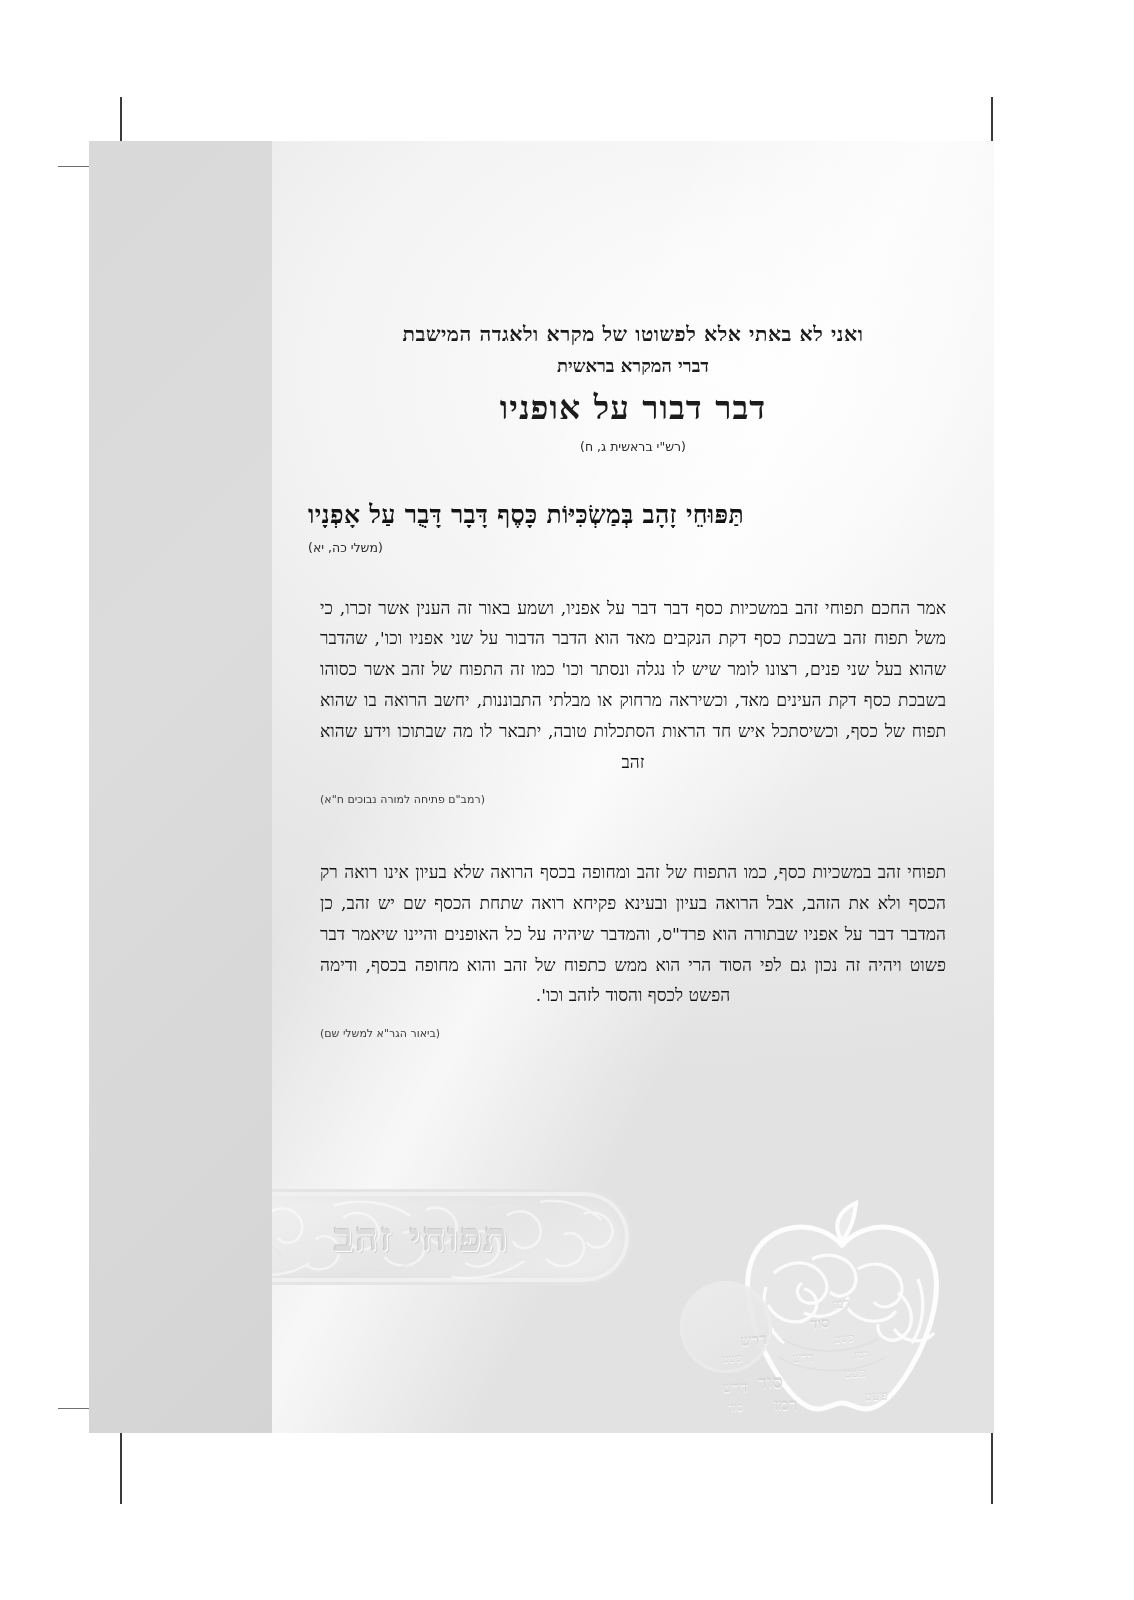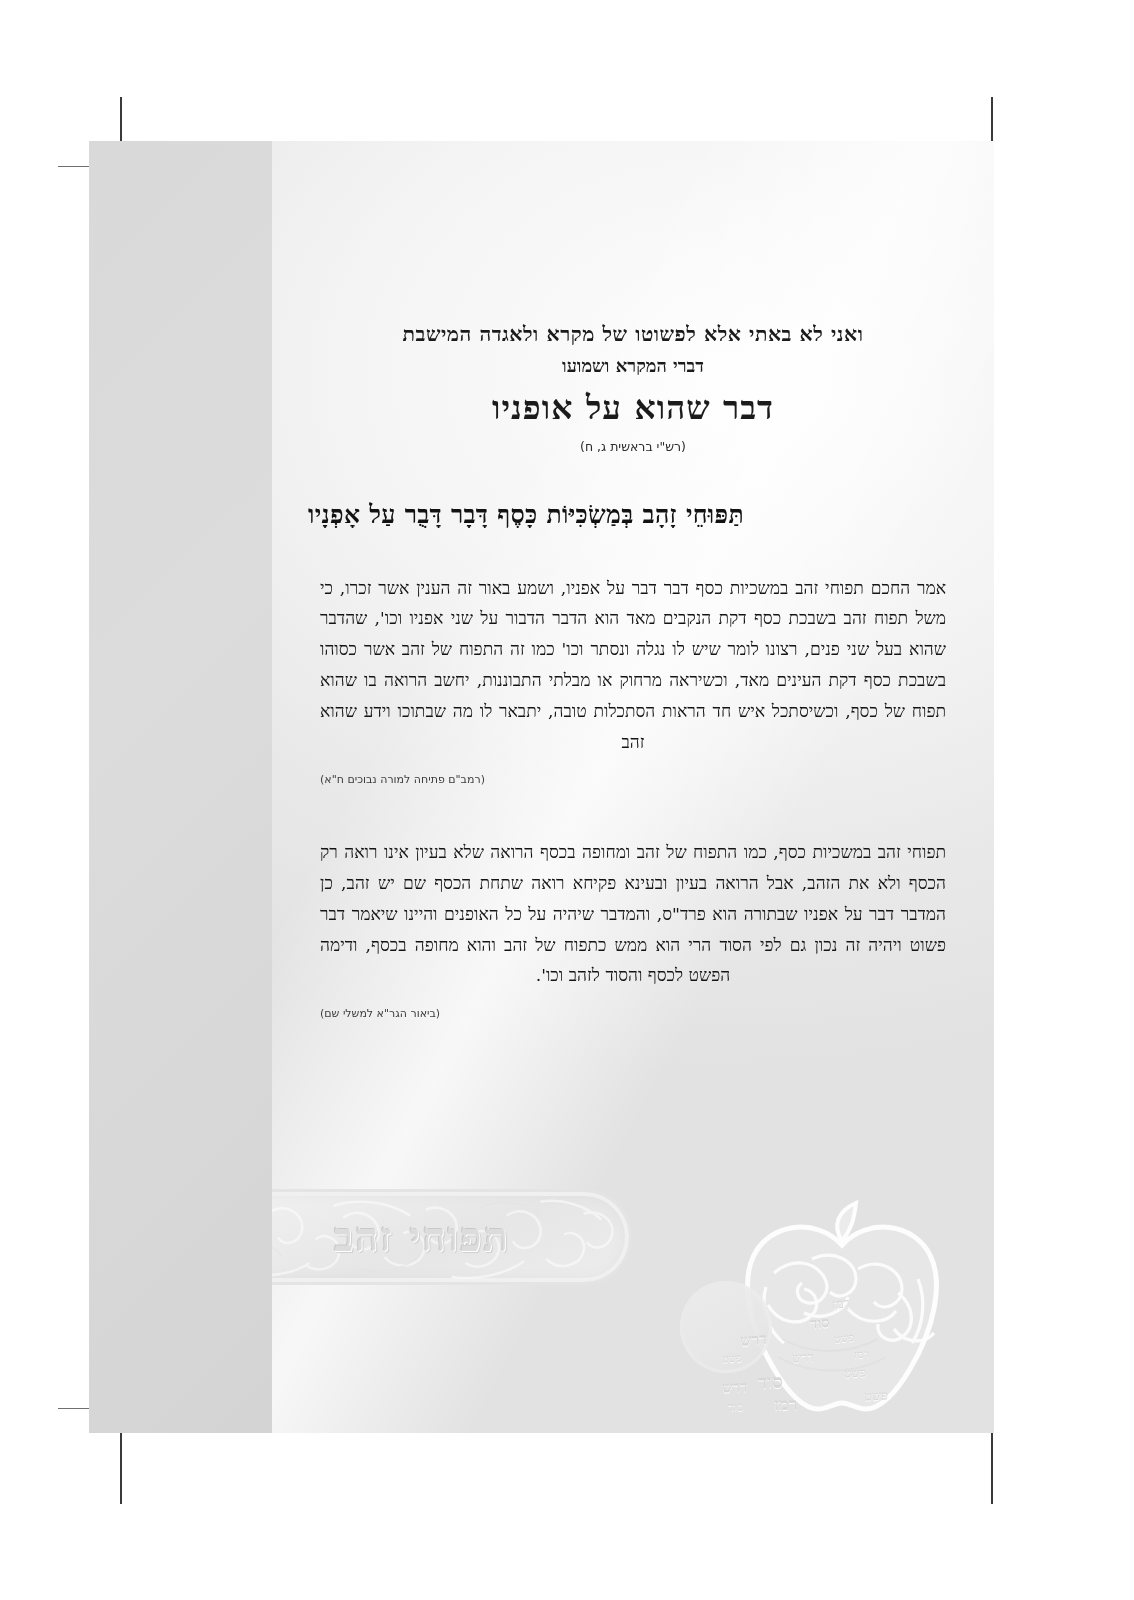--- a/index.html
+++ b/index.html
@@ -171,27 +171,28 @@
   <div class="cropmark h" style="left:58px;top:1408px;width:103px;"></div>
 
   <div class="bleed-panel"></div>
 
   <div class="sheet">
 
     <div class="content">
 
       <div class="hd-block">
         <div class="hd-line1">ואני לא באתי אלא לפשוטו של מקרא ולאגדה המישבת</div>
-        <div class="hd-line2">דברי המקרא ושמועו</div>
-        <div class="hd-big">דבר שהוא על אופניו</div>
+        <div class="hd-line2">דברי המקרא בראשית</div>
+        <div class="hd-big">דבר דבור על אופניו</div>
         <div class="src-small">(רש"י בראשית ג, ח)</div>
       </div>
 
       <div class="verse-block">
         <div class="verse-text">תַּפּוּחֵי זָהָב בְּמַשְׂכִּיּוֹת כָּסֶף דָּבָר דָּבֻר עַל אָפְנָיו</div>
+        <div class="verse-src">(משלי כה, יא)</div>
       </div>
 
       <div class="body-para">אמר החכם תפוחי זהב במשכיות כסף דבר דבר על אפניו, ושמע באור זה הענין אשר זכרו, כי משל תפוח זהב בשבכת כסף דקת הנקבים מאד הוא הדבר הדבור על שני אפניו וכו', שהדבר שהוא בעל שני פנים, רצונו לומר שיש לו נגלה ונסתר וכו' כמו זה התפוח של זהב אשר כסוהו בשבכת כסף דקת העינים מאד, וכשיראה מרחוק או מבלתי התבוננות, יחשב הרואה בו שהוא תפוח של כסף, וכשיסתכל איש חד הראות הסתכלות טובה, יתבאר לו מה שבתוכו וידע שהוא זהב</div>
       <div class="para-src">(רמב"ם פתיחה למורה נבוכים ח"א)</div>
 
       <div class="body-para gap-2">תפוחי זהב במשכיות כסף, כמו התפוח של זהב ומחופה בכסף הרואה שלא בעיון אינו רואה רק הכסף ולא את הזהב, אבל הרואה בעיון ובעינא פקיחא רואה שתחת הכסף שם יש זהב, כן המדבר דבר על אפניו שבתורה הוא פרד"ס, והמדבר שיהיה על כל האופנים והיינו שיאמר דבר פשוט ויהיה זה נכון גם לפי הסוד הרי הוא ממש כתפוח של זהב והוא מחופה בכסף, ודימה הפשט לכסף והסוד לזהב וכו'.</div>
       <div class="para-src">(ביאור הגר"א למשלי שם)</div>
 
     </div>
 

